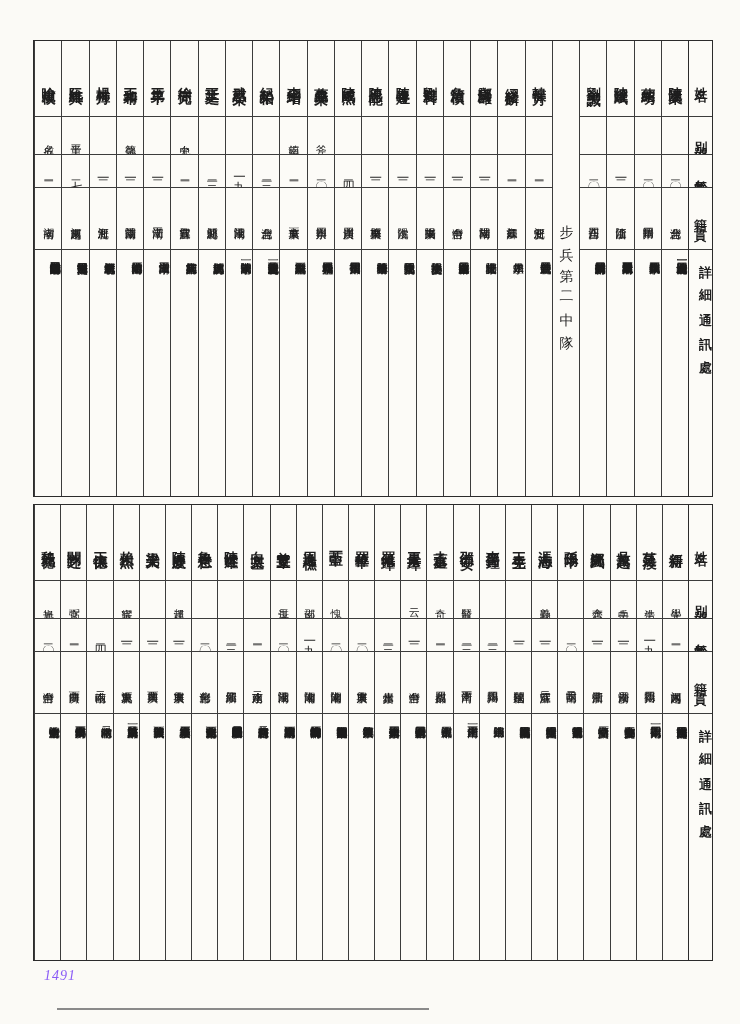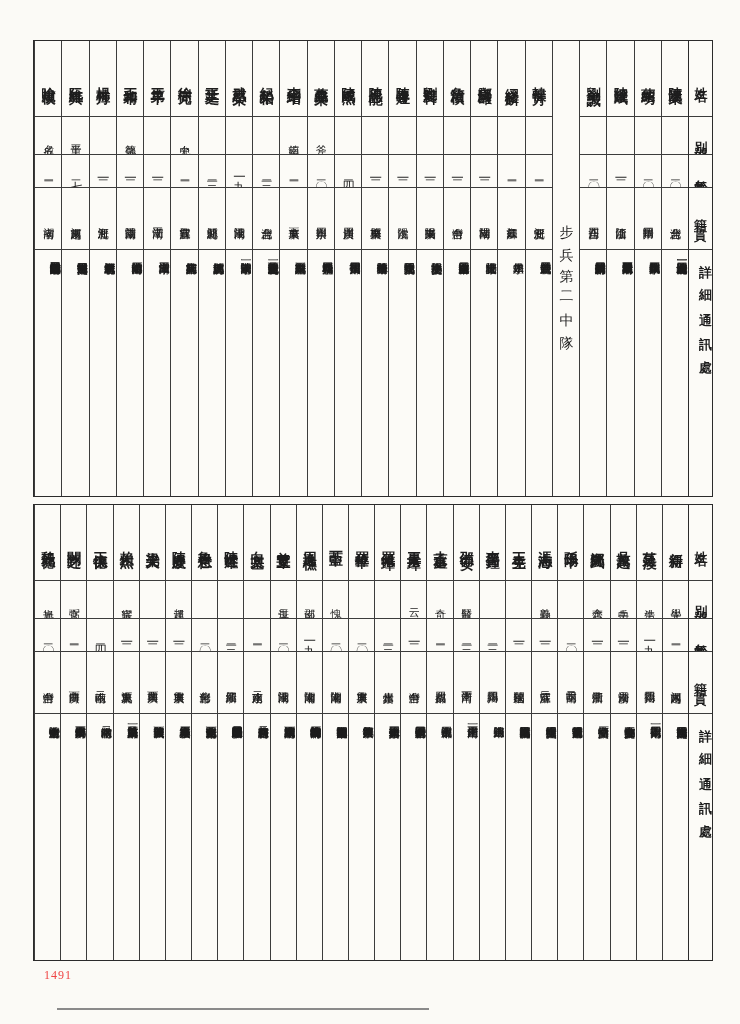--- a/index.html
+++ b/index.html
@@ -76,23 +76,24 @@
   .divider-text{
     writing-mode:vertical-rl;
     text-orientation:upright;
     font-size:14px;
     letter-spacing:22px;
     padding-top:22px;
   }
   .page-number{
     position:absolute;
     left:44px;top:968px;
-    font-size:12px;
+    font-size:14px;
     letter-spacing:1px;
-    color:#ef4444;
+    color:#8b5cf6;
+    font-style:italic;
   }
   .fold-line{
     position:absolute;
     left:57px;top:1008px;
     width:372px;height:2px;
     background:#8a8a8a;
   }
 </style>
 </head>
 <body>

